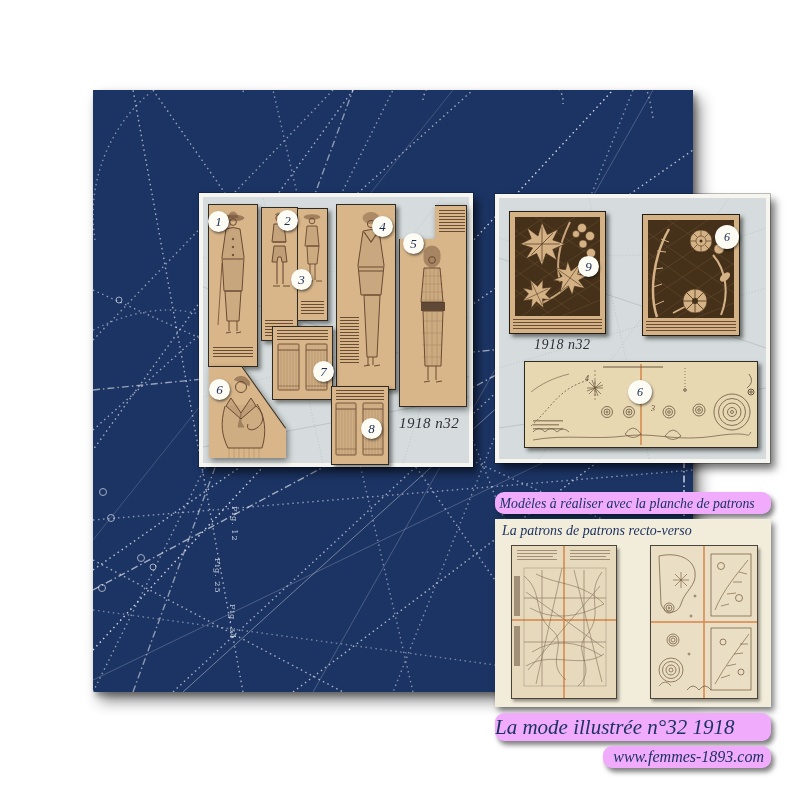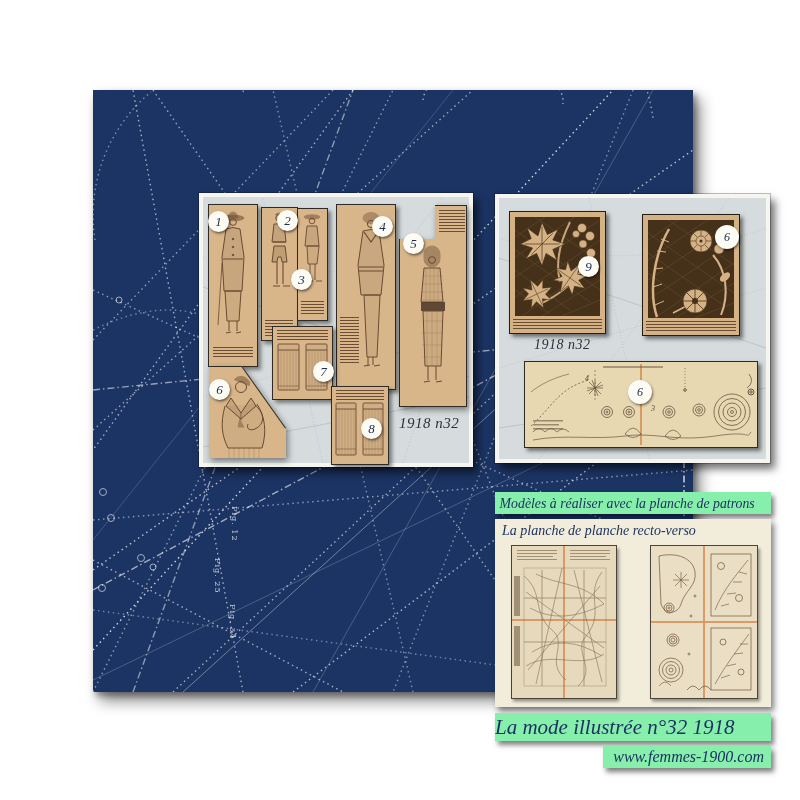--- a/index.html
+++ b/index.html
@@ -31,22 +31,22 @@
          align-items:center;justify-content:center;box-shadow:1px 1.5px 2.5px rgba(0,0,0,.5);}
   .badge.wide{width:24px;height:24px;font-size:12px;}
   .edition{position:absolute;color:#2e2e38;font-style:italic;letter-spacing:.5px;}
   
   .lace{position:absolute;background:#d5b285;border:1px solid #241d15;
         box-shadow:2.5px 3px 4px rgba(0,0,0,.5);}
   .strip{position:absolute;background:#e8d8b2;border:1px solid #2e2a25;
          box-shadow:2.5px 3px 4px rgba(0,0,0,.5);}
   .piece-num{position:absolute;color:#5a4330;font:italic 8px "Liberation Serif",serif;}
   
-  .band{position:absolute;background:#86efac;box-shadow:3px 4px 5px rgba(0,0,0,.5);
-        display:flex;align-items:center;overflow:hidden;}
+  .band{position:absolute;background:#f0abfc;box-shadow:3px 4px 5px rgba(0,0,0,.5);
+        display:flex;align-items:center;overflow:hidden;border-radius:9px;}
   .band-text{color:#1d3261;font-style:italic;white-space:nowrap;}
   .models-band{left:402px;top:402px;width:276px;height:22px;}
   .models-band .band-text{font-size:15px;padding-left:5px;transform:scaleX(.92);transform-origin:left center;}
   .planche-panel{position:absolute;left:402px;top:429px;width:276px;height:188px;background:#f2edda;
         box-shadow:3px 4px 6px rgba(0,0,0,.5);}
   .planche-header{position:absolute;left:7px;top:4px;color:#1d3261;font:italic 14px "Liberation Serif",serif;
         white-space:nowrap;}
   .sheet{position:absolute;border:1px solid #4a443a;box-shadow:2px 2.5px 3px rgba(0,0,0,.4);}
   .sheet-recto{left:16px;top:26px;width:104px;height:152px;background:#e6d9bc;}
   .sheet-verso{left:155px;top:26px;width:106px;height:152px;background:#eadfc4;}
@@ -412,21 +412,21 @@
       <div class="badge" style="left:79px;top:58px;">9</div>
       <div class="badge wide" style="left:216px;top:27px;">6</div>
       <div class="badge wide" style="left:129px;top:182px;">6</div>
     </div>
 
     <div class="band models-band">
       <span class="band-text">Modèles à réaliser avec la planche de patrons</span>
     </div>
 
     <div class="planche-panel">
-      <span class="planche-header">La planche de planche recto-verso</span>
+      <span class="planche-header">La patrons de patrons recto-verso</span>
 
       <div class="sheet sheet-recto">
         <svg viewBox="0 0 104 152" width="104" height="152">
           <line x1="52" y1="0" x2="52" y2="152" stroke="#d89057" stroke-width="2" opacity=".85"></line>
           <line x1="0" y1="74" x2="104" y2="74" stroke="#d89057" stroke-width="2" opacity=".85"></line>
           <g fill="#6a5540" opacity=".55">
             <rect x="5" y="4" width="40" height="1"></rect>
               <rect x="5" y="7" width="40" height="1"></rect>
             <rect x="5" y="10" width="36" height="1"></rect>
               <rect x="5" y="13" width="40" height="1"></rect>
@@ -484,17 +484,17 @@
           </g>
         </svg>
       </div>
     </div>
 
     <div class="band title-band">
       <span class="band-text">La mode illustrée n°32 1918</span>
     </div>
 
     <div class="band url-band">
-      <span class="band-text">www.femmes-1900.com</span>
+      <span class="band-text">www.femmes-1893.com</span>
     </div>
 
   </div>
 </div>
 
 </body></html>

